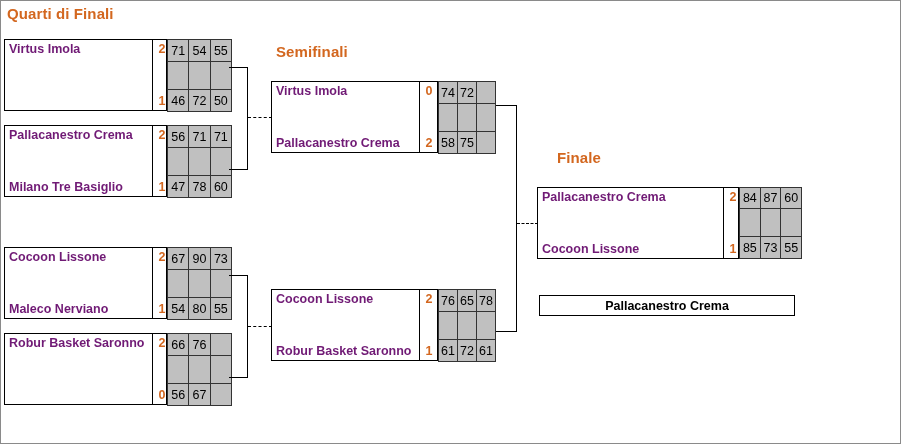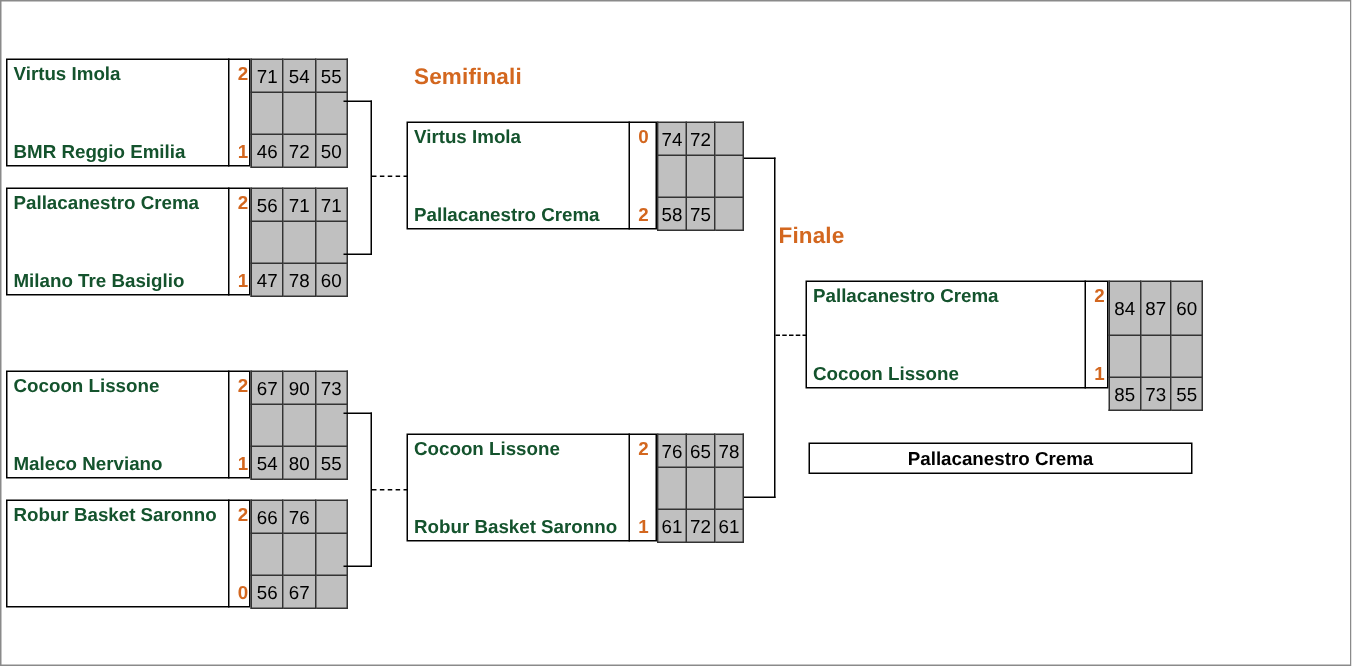--- a/index.html
+++ b/index.html
@@ -50,21 +50,21 @@
     top: 0;
     bottom: 0;
     width: 0;
     border-left: 1.5px solid #000;
   }
   .match .team {
     position: absolute;
     left: 5px;
     font-size: 12.5px;
     font-weight: bold;
-    color: #14532d;
+    color: #701a75;
     white-space: nowrap;
   }
   .match .team.top    { top: 3px; }
   .match .team.bottom { bottom: 3px; }
 
   .match .wins {
     position: absolute;
     font-size: 12.5px;
     font-weight: bold;
     color: #d3671f;
@@ -126,28 +126,28 @@
     font-weight: bold;
     color: #000;
     white-space: nowrap;
   }
 </style>
 </head>
 <body>
 
 <div id="page">
 
+  <div class="round-title" style="left:6px; top:4px;">Quarti di Finali</div>
   <div class="round-title" style="left:275px; top:42px;text-align:right;">Semifinali</div>
-  <div class="round-title" style="left:518px; top:148px;">Finale</div>
+  <div class="round-title" style="left:556px; top:148px;">Finale</div>
 
   <div class="match" id="m-qf1" style="left:3px; top:38px; width:228px; height:72px;">
     <div class="name-box" style="width:163px;"></div>
     <div class="divider" style="left:148px;"></div>
     <div class="team top">Virtus Imola</div>
-    <div class="team bottom">BMR Reggio Emilia</div>
     <div class="wins top" style="left:151px;">2</div>
     <div class="wins bottom" style="left:151px;">1</div>
     <table class="scoregrid" style="left:163px; width:65px; height:72px;">
       <tbody>
           <tr style="height:22px;">
         <td>71</td>
         <td>54</td>
         <td>55</td>
       </tr>
       <tr style="height:28px;">
@@ -305,21 +305,21 @@
 
   <div class="match" id="m-final" style="left:536px; top:186px; width:265px; height:72px;">
     <div class="name-box" style="width:202px;"></div>
     <div class="divider" style="left:186px;"></div>
     <div class="team top">Pallacanestro Crema</div>
     <div class="team bottom">Cocoon Lissone</div>
     <div class="wins top" style="left:189px;">2</div>
     <div class="wins bottom" style="left:189px;">1</div>
     <table class="scoregrid" style="left:202px; width:63px; height:72px;">
       <tbody>
-          <tr style="height:36px;">
+          <tr style="height:21px;">
         <td>84</td>
         <td>87</td>
         <td>60</td>
       </tr>
       <tr style="height:28px;">
         <td></td>
         <td></td>
         <td></td>
       </tr>
       <tr style="height:22px;margin-top:20px;">

